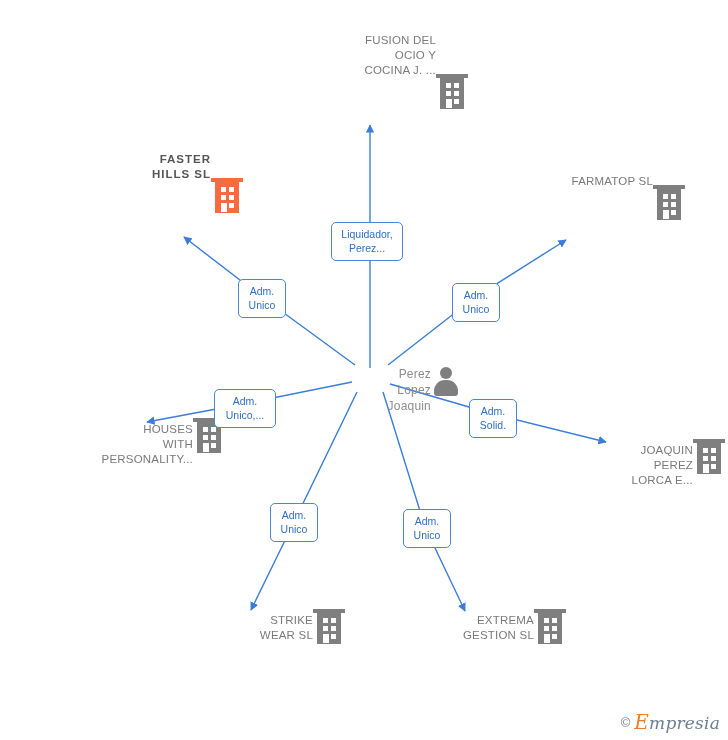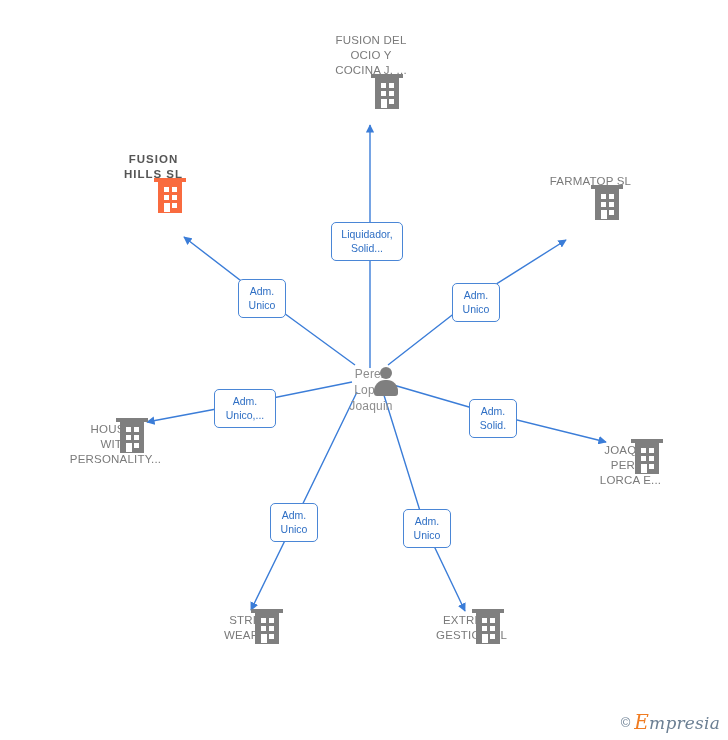--- a/index.html
+++ b/index.html
@@ -7,21 +7,21 @@
     width:728px;height:740px;
     background:#ffffff;
     font-family:"Liberation Sans", sans-serif;
     overflow:hidden;
     position:relative;
   }
   #graph{position:absolute;left:0;top:0;width:728px;height:740px;}
   .edges{position:absolute;left:0;top:0;width:728px;height:740px;}
 
   
-  .node{position:absolute;text-align:center;}
+  .node{position:absolute;text-align:right;}
   .node .icon{display:block;margin:0 auto;}
   .node .label{
     font-size:11.5px;
     line-height:15px;
     color:#7a7a7a;
     letter-spacing:.2px;
     white-space:pre-line;
   }
   .node.company .label{ text-transform:none; }
   .node.person .label{ color:#8d8d8d; font-size:12px; line-height:16px;}
@@ -120,21 +120,21 @@
         <span class="body"></span>
         <span class="base"></span>
         <i class="w" style="left:10px;top:5px;"></i><i class="w" style="left:18px;top:5px;"></i>
         <i class="w" style="left:10px;top:13px;"></i><i class="w" style="left:18px;top:13px;"></i>
         <i class="door" style="left:10px;top:21px;"></i><i class="w" style="left:18px;top:21px;"></i>
       </span>
     </span>
   </div>
 
   <div class="node company highlight" style="left:96px;top:152px;width:115px;">
-    <div class="label">FUSION
+    <div class="label">FASTER
 HILLS  SL</div>
     <span class="icon">
       <span class="bld">
         <span class="body"></span>
         <span class="base"></span>
         <i class="w" style="left:10px;top:5px;"></i><i class="w" style="left:18px;top:5px;"></i>
         <i class="w" style="left:10px;top:13px;"></i><i class="w" style="left:18px;top:13px;"></i>
         <i class="door" style="left:10px;top:21px;"></i><i class="w" style="left:18px;top:21px;"></i>
       </span>
     </span>
@@ -214,21 +214,21 @@
   <div class="node person" style="left:311px;top:366px;width:120px;">
     <span class="icon">
       <span class="person-ico"><span class="head"></span><span class="torso"></span></span>
     </span>
     <div class="label">Perez
 Lopez
 Joaquin</div>
   </div>
 
   <div class="elabel" style="left:331px;top:222px;width:72px;">Liquidador,
-Solid...</div>
+Perez...</div>
 
   <div class="elabel" style="left:238px;top:279px;width:48px;">Adm.
 Unico</div>
 
   <div class="elabel" style="left:452px;top:283px;width:48px;">Adm.
 Unico</div>
 
   <div class="elabel" style="left:214px;top:389px;width:62px;">Adm.
 Unico,...</div>
 

